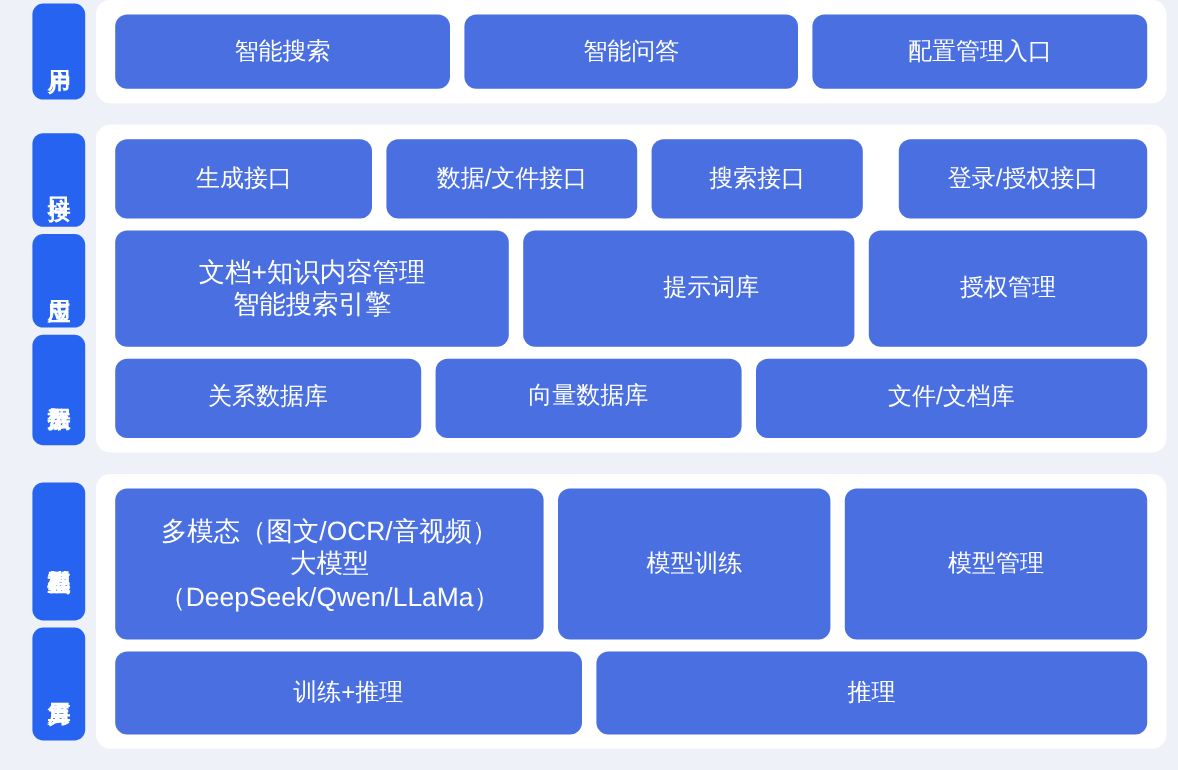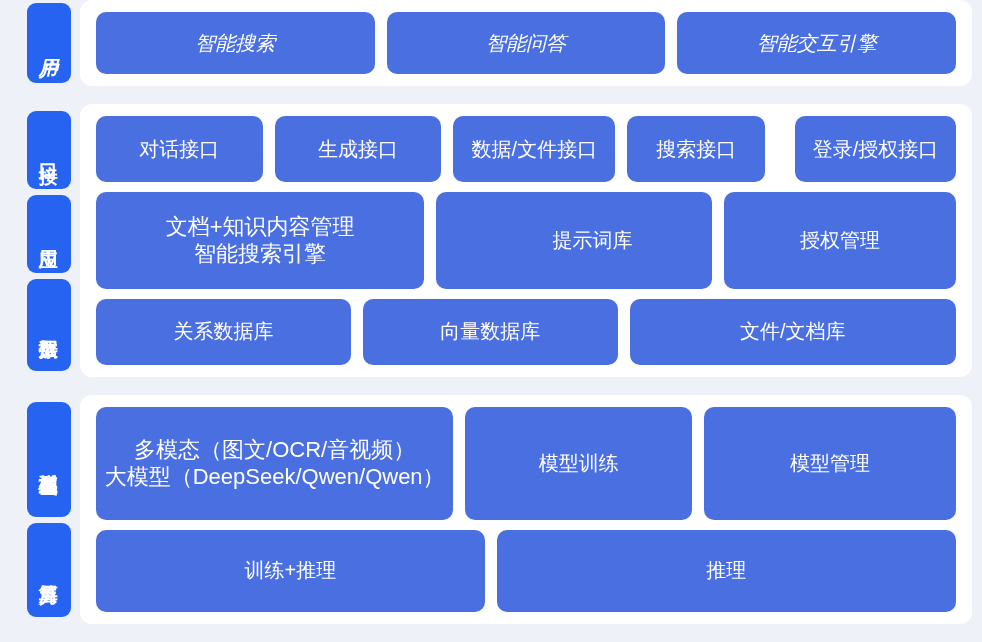--- a/index.html
+++ b/index.html
@@ -27,21 +27,21 @@
   }
 
   
   .band {
     position: relative;
     display: flex;
     align-items: stretch;
     background: #eef2f8;
     box-sizing: border-box;
   }
-  .band-users   { height: 86px; font-style: italic; }
+  .band-users   { height: 86px; }
   .band-middle  { height: 273px; }
   .band-infra   { height: 229px; }
 
   
   .tag-col {
     width: 80px;
     flex: 0 0 80px;
     display: flex;
     flex-direction: column;
     align-items: center;
@@ -123,21 +123,21 @@
   .api-3 { flex: 1.26 1 0; }
   .api-4 { flex: 1.05 1 0; }
   .api-5 { flex: 1.25 1 0; margin-left: 18px; }
 
   .app-1 { flex: 1.33 1 0; }
   .app-2 { flex: 1.15 1 0; }
   .app-3 { flex: 0.95 1 0; padding-left: 45px; }
   .app-4 { flex: 0.92 1 0; text-align: center; }
 
   .data-1 { flex: 1 1 0; }
-  .data-2 { flex: 1 1 0; }
+  .data-2 { flex: 1 1 0; font-family: Liberation Mono, monospace; }
   .data-3 { flex: 1.30 1 0; }
 
   .model-1 { flex: 1.62 1 0; }
   .model-2 { flex: 1.00 1 0; }
   .model-3 { flex: 1.12 1 0; }
 
   .power-1 { flex: 1.00 1 0; }
   .power-2 { flex: 1.19 1 0; }
 </style>
 </head>
@@ -146,35 +146,34 @@
 <div id="diagram">
 
   <section class="band band-users">
     <div class="tag-col">
       <div class="tag tag-users">用户</div>
     </div>
     <div class="card">
       <div class="row">
         <div class="box w-users-1">智能搜索</div>
         <div class="box w-users-2">智能问答</div>
-        <div class="box w-users-3">智能交互引擎</div>
+        <div class="box w-users-3">配置管理入口</div>
       </div>
     </div>
   </section>
 
   <section class="band band-middle">
     <div class="tag-col">
       <div class="tag tag-api">接口</div>
       <div class="tag tag-app">应用</div>
       <div class="tag tag-data">数据层</div>
     </div>
     <div class="card">
 
       <div class="row">
-        <div class="box api-1">对话接口</div>
         <div class="box api-2">生成接口</div>
         <div class="box api-3">数据/文件接口</div>
         <div class="box api-4">搜索接口</div>
         <div class="box api-5">登录/授权接口</div>
       </div>
 
       <div class="row">
         <div class="box two-line app-1">文档+知识内容管理
 智能搜索引擎</div>
         <div class="box app-3">提示词库</div>
@@ -192,21 +191,21 @@
 
   <section class="band band-infra">
     <div class="tag-col">
       <div class="tag tag-model">基础模型</div>
       <div class="tag tag-power">算力层</div>
     </div>
     <div class="card">
 
       <div class="row">
         <div class="box two-line model-1">多模态（图文/OCR/音视频）
-大模型（DeepSeek/Qwen/Qwen）</div>
+大模型（DeepSeek/Qwen/LLaMa）</div>
         <div class="box model-2">模型训练</div>
         <div class="box model-3">模型管理</div>
       </div>
 
       <div class="row">
         <div class="box power-1">训练+推理</div>
         <div class="box power-2">推理</div>
       </div>
 
     </div>

